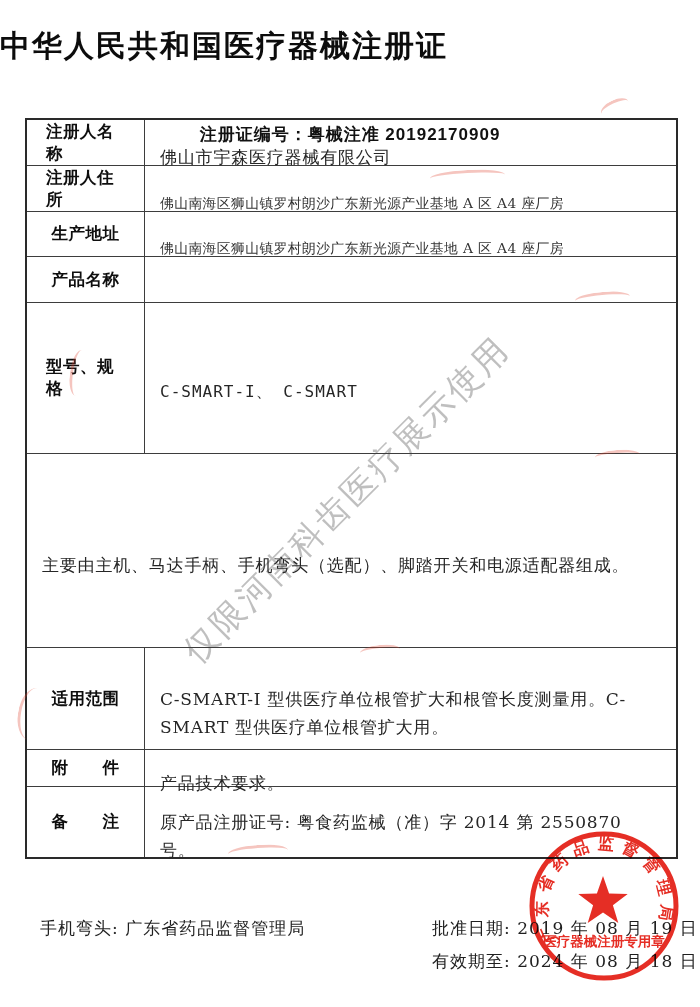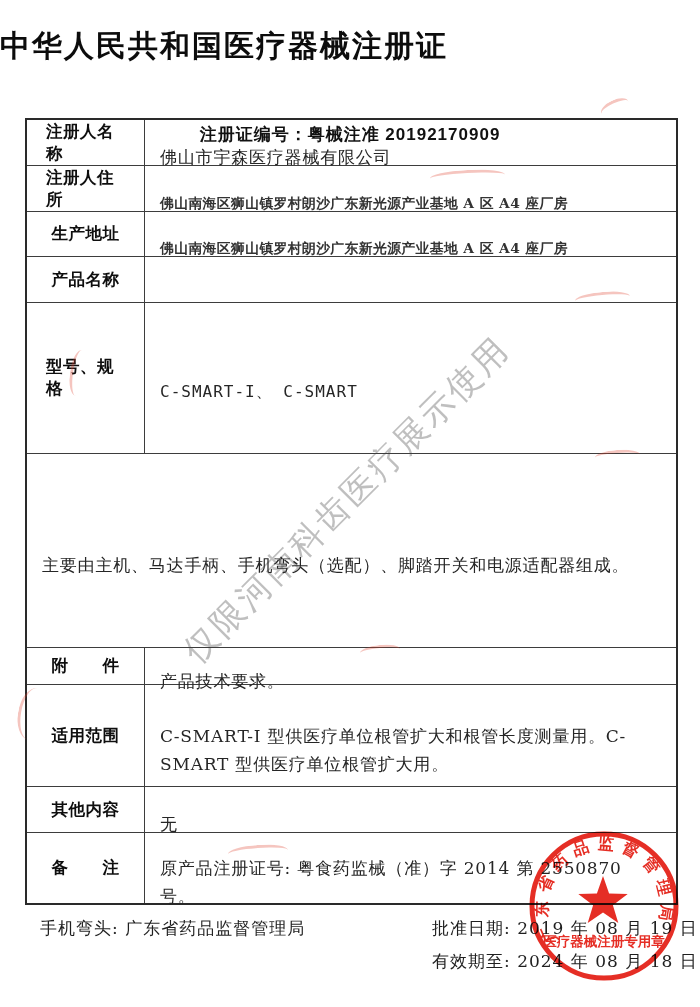--- a/index.html
+++ b/index.html
@@ -31,21 +31,21 @@
     font-size:16.5px;color:#0e0e0e;letter-spacing:0.5px;padding:0 19px;
   }
   .value-cell{
     flex:1;display:flex;align-items:center;box-sizing:border-box;
     padding:5px 20px 5px 15px;font-size:17px;line-height:28px;
     color:#262626;letter-spacing:0.8px;margin-top:28px;
   }
   .h46{height:46px}.h45{height:45px}
   .h151{height:151px}.h194{height:194px}.h102{height:102px}
   .h37{height:37px}.h70{height:70px}
-  .small-val .value-cell{font-size:13.8px;letter-spacing:0.4px;color:#333;font-weight:bold;}
+  .small-val .value-cell{font-size:13.8px;letter-spacing:0.4px;color:#333;}
   .mono-val .value-cell{font-family:"DejaVu Sans Mono", monospace;font-size:16px;letter-spacing:1px;}
   .footer-line{
     position:absolute;font-size:17px;letter-spacing:1px;color:#1f1f1f;
     font-family:"DejaVu Serif", serif;white-space:nowrap;
   }
   .approval-dept{left:40px;top:917px;}
   .approval-date{left:432px;top:917px;}
   .valid-until{left:432px;top:950px;}
   .watermark{
     position:absolute;left:57px;top:477px;width:580px;text-align:center;
@@ -96,31 +96,27 @@
     <div class="row h46">
       <div class="label-cell">产品名称</div>
     </div>
     <div class="row h151 mono-val">
       <div class="label-cell">型号、规格</div>
       <div class="value-cell">C-SMART-I、 C-SMART</div>
     </div>
     <div class="row h194">
       <div class="value-cell">主要由主机、马达手柄、手机弯头（选配）、脚踏开关和电源适配器组成。</div>
     </div>
-    <div class="row h37">
-      <div class="label-cell">附　　件</div>
-      <div class="value-cell">产品技术要求。</div>
-    </div>
     <div class="row h102">
       <div class="label-cell">适用范围</div>
       <div class="value-cell">C-SMART-Ⅰ 型供医疗单位根管扩大和根管长度测量用。C-SMART 型供医疗单位根管扩大用。</div>
     </div>
-    <div class="row h46">
-      <div class="label-cell">其他内容</div>
-      <div class="value-cell">无</div>
+    <div class="row h37">
+      <div class="label-cell">附　　件</div>
+      <div class="value-cell">产品技术要求。</div>
     </div>
     <div class="row h70">
       <div class="label-cell">备　　注</div>
       <div class="value-cell">原产品注册证号: 粤食药监械（准）字 2014 第 2550870 号。</div>
     </div>
   </div>
 
   <div class="footer-line approval-dept">手机弯头: 广东省药品监督管理局</div>
   <div class="footer-line approval-date">批准日期: 2019 年 08 月 19 日</div>
   <div class="footer-line valid-until">有效期至: 2024 年 08 月 18 日</div>

